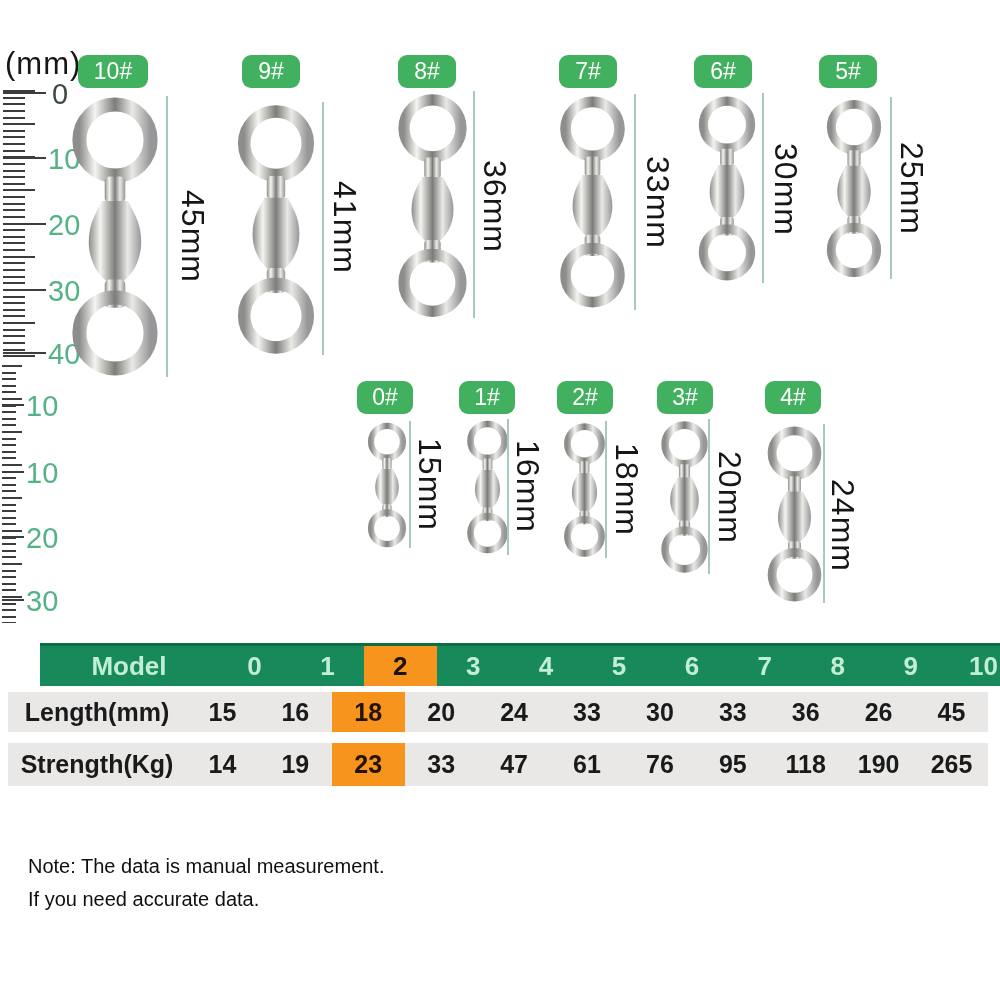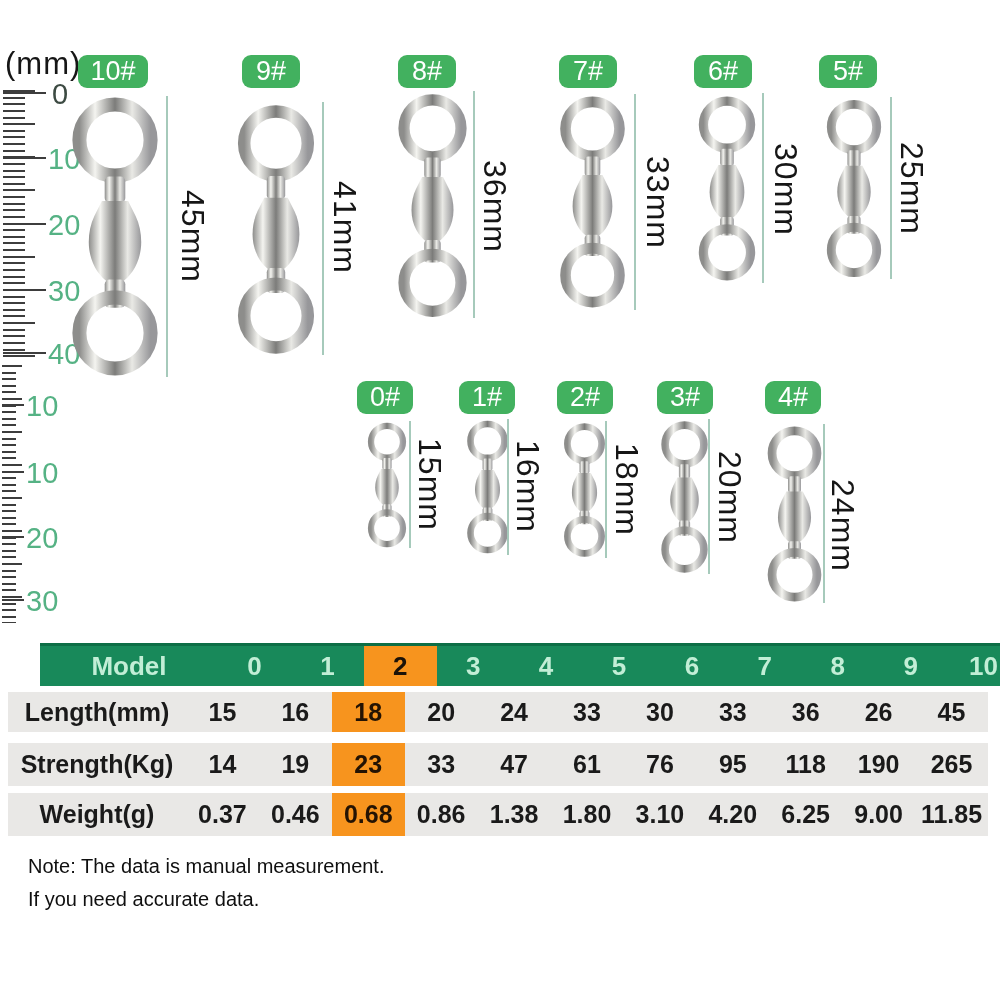--- a/index.html
+++ b/index.html
@@ -17,21 +17,21 @@
      background-image:
        repeating-linear-gradient(to bottom,#3d3d3d 0 2px,transparent 2px 33px),
        repeating-linear-gradient(to bottom,#3d3d3d 0 2px,transparent 2px 6.6px);
      background-size:20px 100%,14px 100%;background-repeat:no-repeat;}
   .tick-major{position:absolute;height:2px;background:#3d3d3d;}
   .rlabel{position:absolute;font-size:29px;font-weight:500;color:#55b284;}
   .rlabel.dark{color:#3c4a42;}
 
   
   .badge{position:absolute;background:#42b15f;color:#ffffff;border-radius:9px;text-align:center;
-         font-size:27px;font-weight:500;height:33px;line-height:33px;}
+         font-size:23px;font-weight:500;height:33px;line-height:33px;}
   .badge.r1{top:55px;}
   .badge.r2{top:381px;}
   .mline{position:absolute;width:2px;background:#a6cabb;}
   .mmtext{position:absolute;width:120px;text-align:center;font-size:32px;font-weight:500;
           color:#161616;transform:rotate(90deg);letter-spacing:1px;}
   .swivel{position:absolute;}
 
   
   .trow{position:absolute;left:8px;width:980px;display:flex;box-sizing:border-box;}
   .t-header{top:643px;height:43px;background:#18895a;border-top:3px solid #0d6e46;margin-left:32px;}
@@ -209,33 +209,19 @@
     <div class="cell">33</div>
     <div class="cell">47</div>
     <div class="cell">61</div>
     <div class="cell">76</div>
     <div class="cell">95</div>
     <div class="cell">118</div>
     <div class="cell">190</div>
     <div class="cell">265</div>
   </div>
 
-  <div class="trow t-gray r-weight">
-    <div class="cell lblcell">Weight(g)</div>
-    <div class="cell">0.37</div>
-    <div class="cell">0.46</div>
-    <div class="cell hl">0.68</div>
-    <div class="cell">0.86</div>
-    <div class="cell">1.38</div>
-    <div class="cell">1.80</div>
-    <div class="cell">3.10</div>
-    <div class="cell">4.20</div>
-    <div class="cell">6.25</div>
-    <div class="cell">9.00</div>
-    <div class="cell">11.85</div>
-  </div>
 
   <div class="note">
     <div>Note: The data is manual measurement.</div>
     <div>If you need accurate data.</div>
   </div>
 
 </div>
 
 </body></html>

